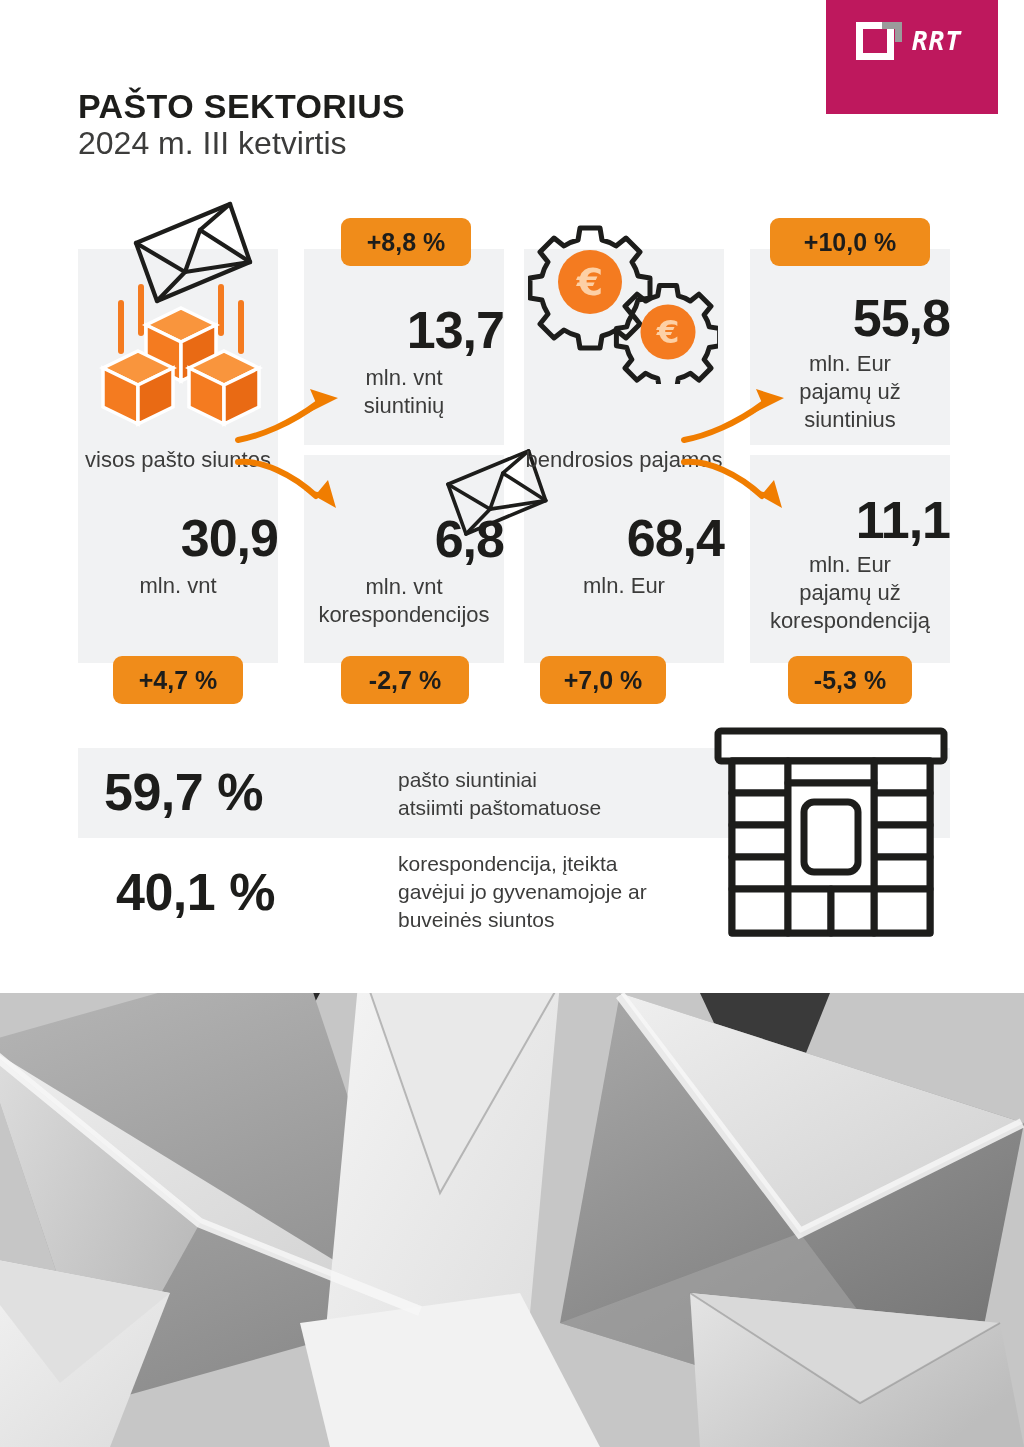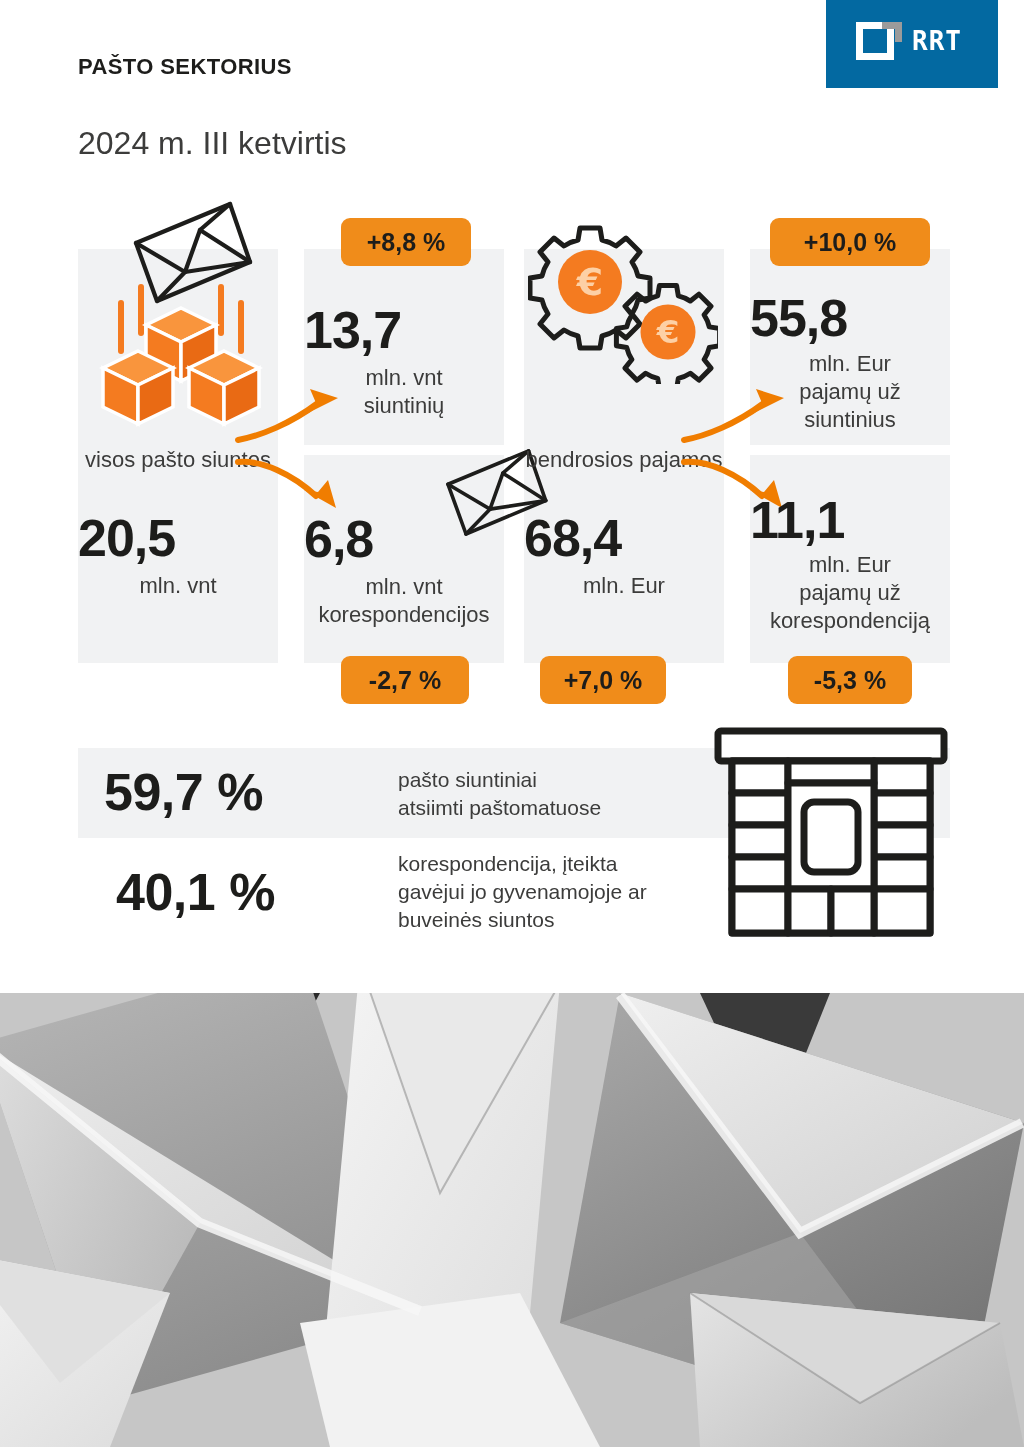--- a/index.html
+++ b/index.html
@@ -13,22 +13,23 @@
     width:1024px;
     height:1447px;
     background:#ffffff;
     overflow:hidden;
   }
 
   
   .logo-box{
     position:absolute;
     left:826px; top:0;
-    width:172px; height:88px;
-    background:#0369a1;
+    width:172px; height:114px;
+    background:#be185d;
+    font-style:italic;
   }
   .logo-mark{
     position:absolute;
     left:30px; top:22px;
     width:46px; height:46px;
   }
   .logo-sq{
     position:absolute;
     left:0; top:0;
     width:38px; height:38px;
@@ -49,22 +50,22 @@
     font-size:26px;
     font-weight:700;
     letter-spacing:1px;
     color:#ffffff;
     font-family:"DejaVu Sans Mono","Liberation Mono",monospace;
   }
 
   
   .title{
     position:absolute;
-    left:78px; top:54px;
-    font-size:22px;
+    left:78px; top:87px;
+    font-size:34px;
     font-weight:700;
     color:#1d1d1b;
     letter-spacing:0.4px;
   }
   .subtitle{
     position:absolute;
     left:78px; top:125px;
     font-size:32px;
     font-weight:400;
     color:#3c3c3b;
@@ -90,21 +91,21 @@
     height:48px;
   }
 
   
   .bignum{
     position:absolute;
     font-size:52px;
     font-weight:700;
     color:#1d1d1b;
     letter-spacing:-1px;
-    text-align:left;
+    text-align:right;
     white-space:nowrap;
   }
   .unit{
     position:absolute;
     font-size:22px;
     font-weight:400;
     color:#3c3c3b;
     text-align:center;
     line-height:1.26;
   }
@@ -194,22 +195,23 @@
       <polygon points="7,90 42,107 42,146 7,129" fill="#F47B20"></polygon>
       <polygon points="77,90 77,129 42,146 42,107" fill="#E96A14"></polygon>
 
       <polygon points="128,73 163,90 128,107 93,90" fill="#F9953D"></polygon>
       <polygon points="93,90 128,107 128,146 93,129" fill="#F47B20"></polygon>
       <polygon points="163,90 163,129 128,146 128,107" fill="#E96A14"></polygon>
     </g>
   </svg>
 
   <div class="caption" style="left:78px;top:446px;width:200px;">visos pašto siuntos</div>
-  <div class="bignum" style="left:78px;top:508px;width:200px;">20,5</div>
+  <div class="bignum" style="left:78px;top:508px;width:200px;">30,9</div>
   <div class="unit" style="left:78px;top:572px;width:200px;">mln. vnt</div>
+  <div class="badge" style="left:113px;top:656px;width:130px;">+4,7 %</div>
 
   <svg class="icon" style="position:absolute;left:232px;top:386px;" width="120" height="60" viewBox="0 0 120 60">
     <path d="M6 54 C 28 50, 58 38, 86 17" fill="none" stroke="#F07D00" stroke-width="6" stroke-linecap="round"></path>
     <polygon points="106,12 78,3 84,17 74,28" fill="#F07D00"></polygon>
   </svg>
   <svg class="icon" style="position:absolute;left:232px;top:452px;" width="120" height="62" viewBox="0 0 120 62">
     <path d="M6 10 C 30 8, 60 22, 84 44" fill="none" stroke="#F07D00" stroke-width="6" stroke-linecap="round"></path>
     <polygon points="104,56 96,28 86,40 72,38" fill="#F07D00"></polygon>
   </svg>
 

